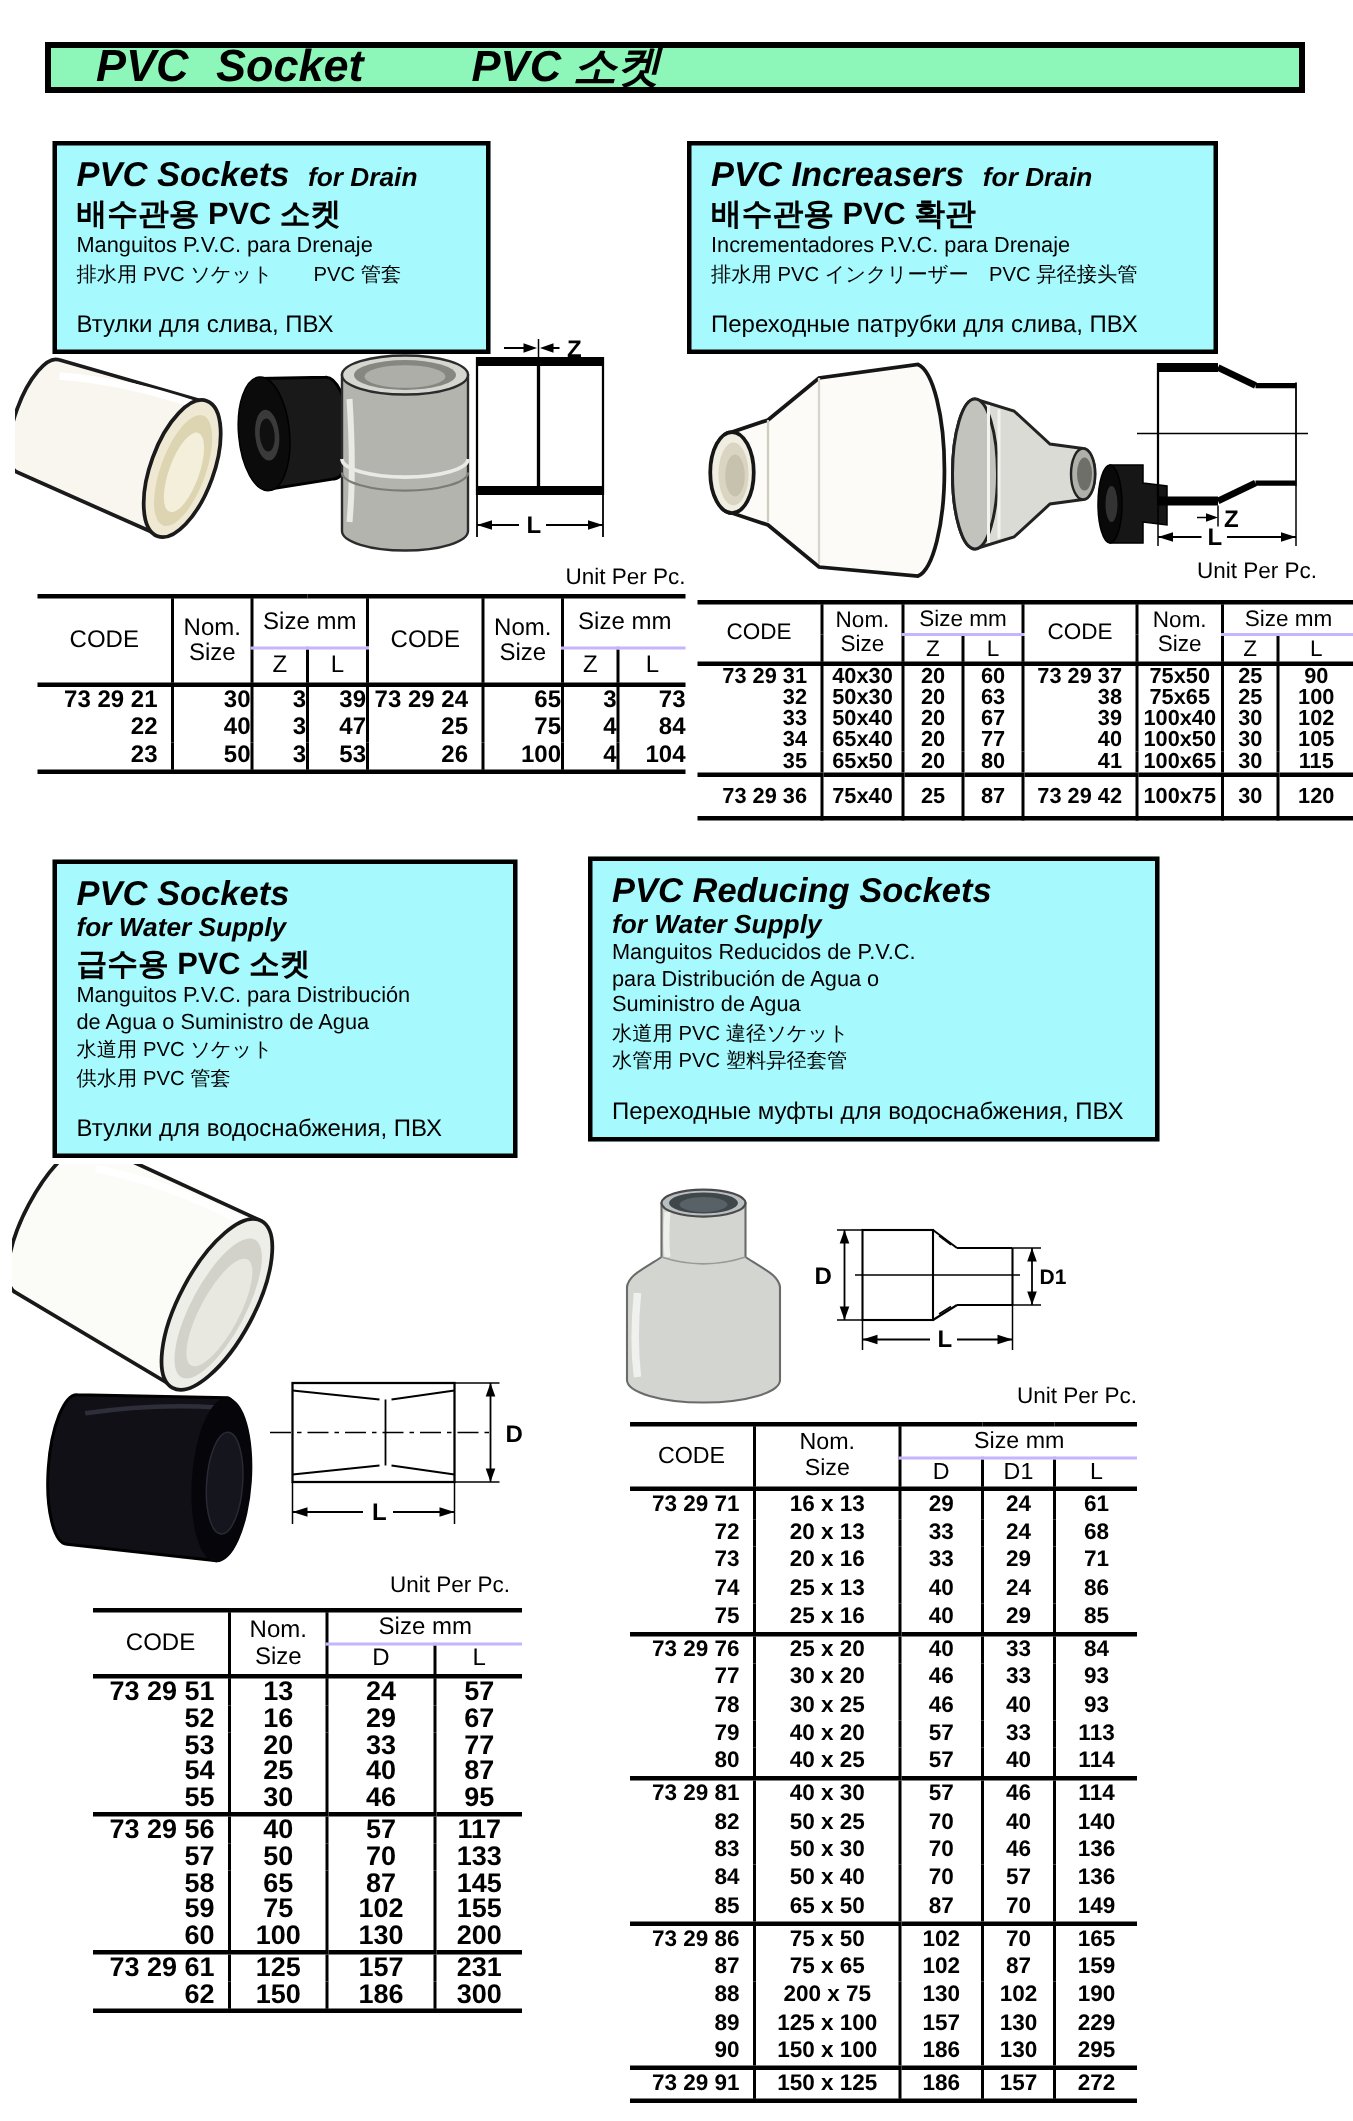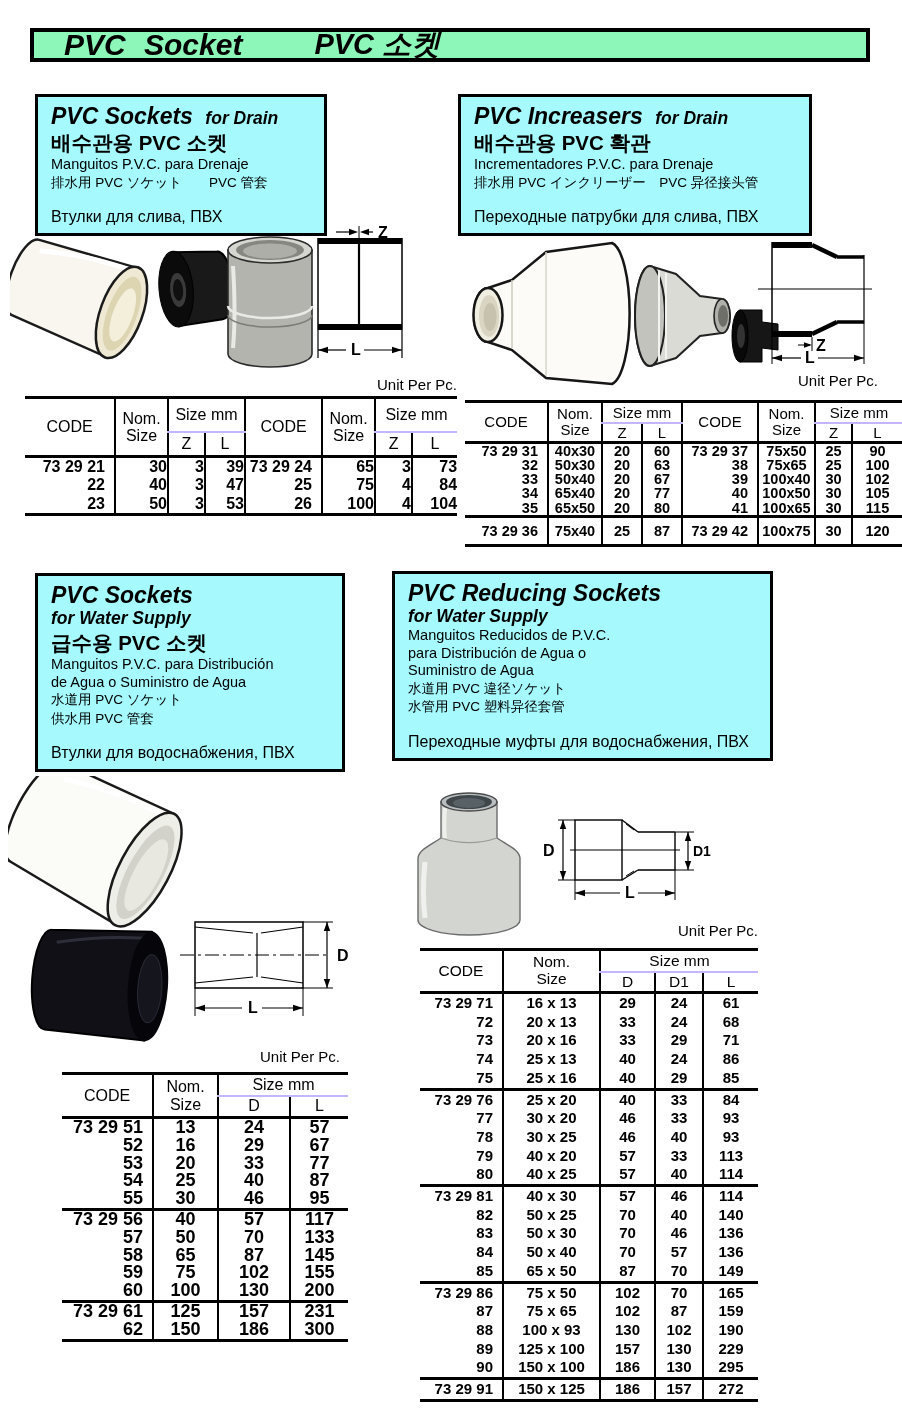--- a/index.html
+++ b/index.html
@@ -695,21 +695,21 @@
         </tr>
         <tr>
           <td class="code">87</td>
           <td>75 x 65</td>
           <td>102</td>
           <td>87</td>
           <td>159</td>
         </tr>
         <tr>
           <td class="code">88</td>
-          <td>100 x 93</td>
+          <td>200 x 75</td>
           <td>130</td>
           <td>102</td>
           <td>190</td>
         </tr>
         <tr>
           <td class="code">89</td>
           <td>125 x 100</td>
           <td>157</td>
           <td>130</td>
           <td>229</td>

